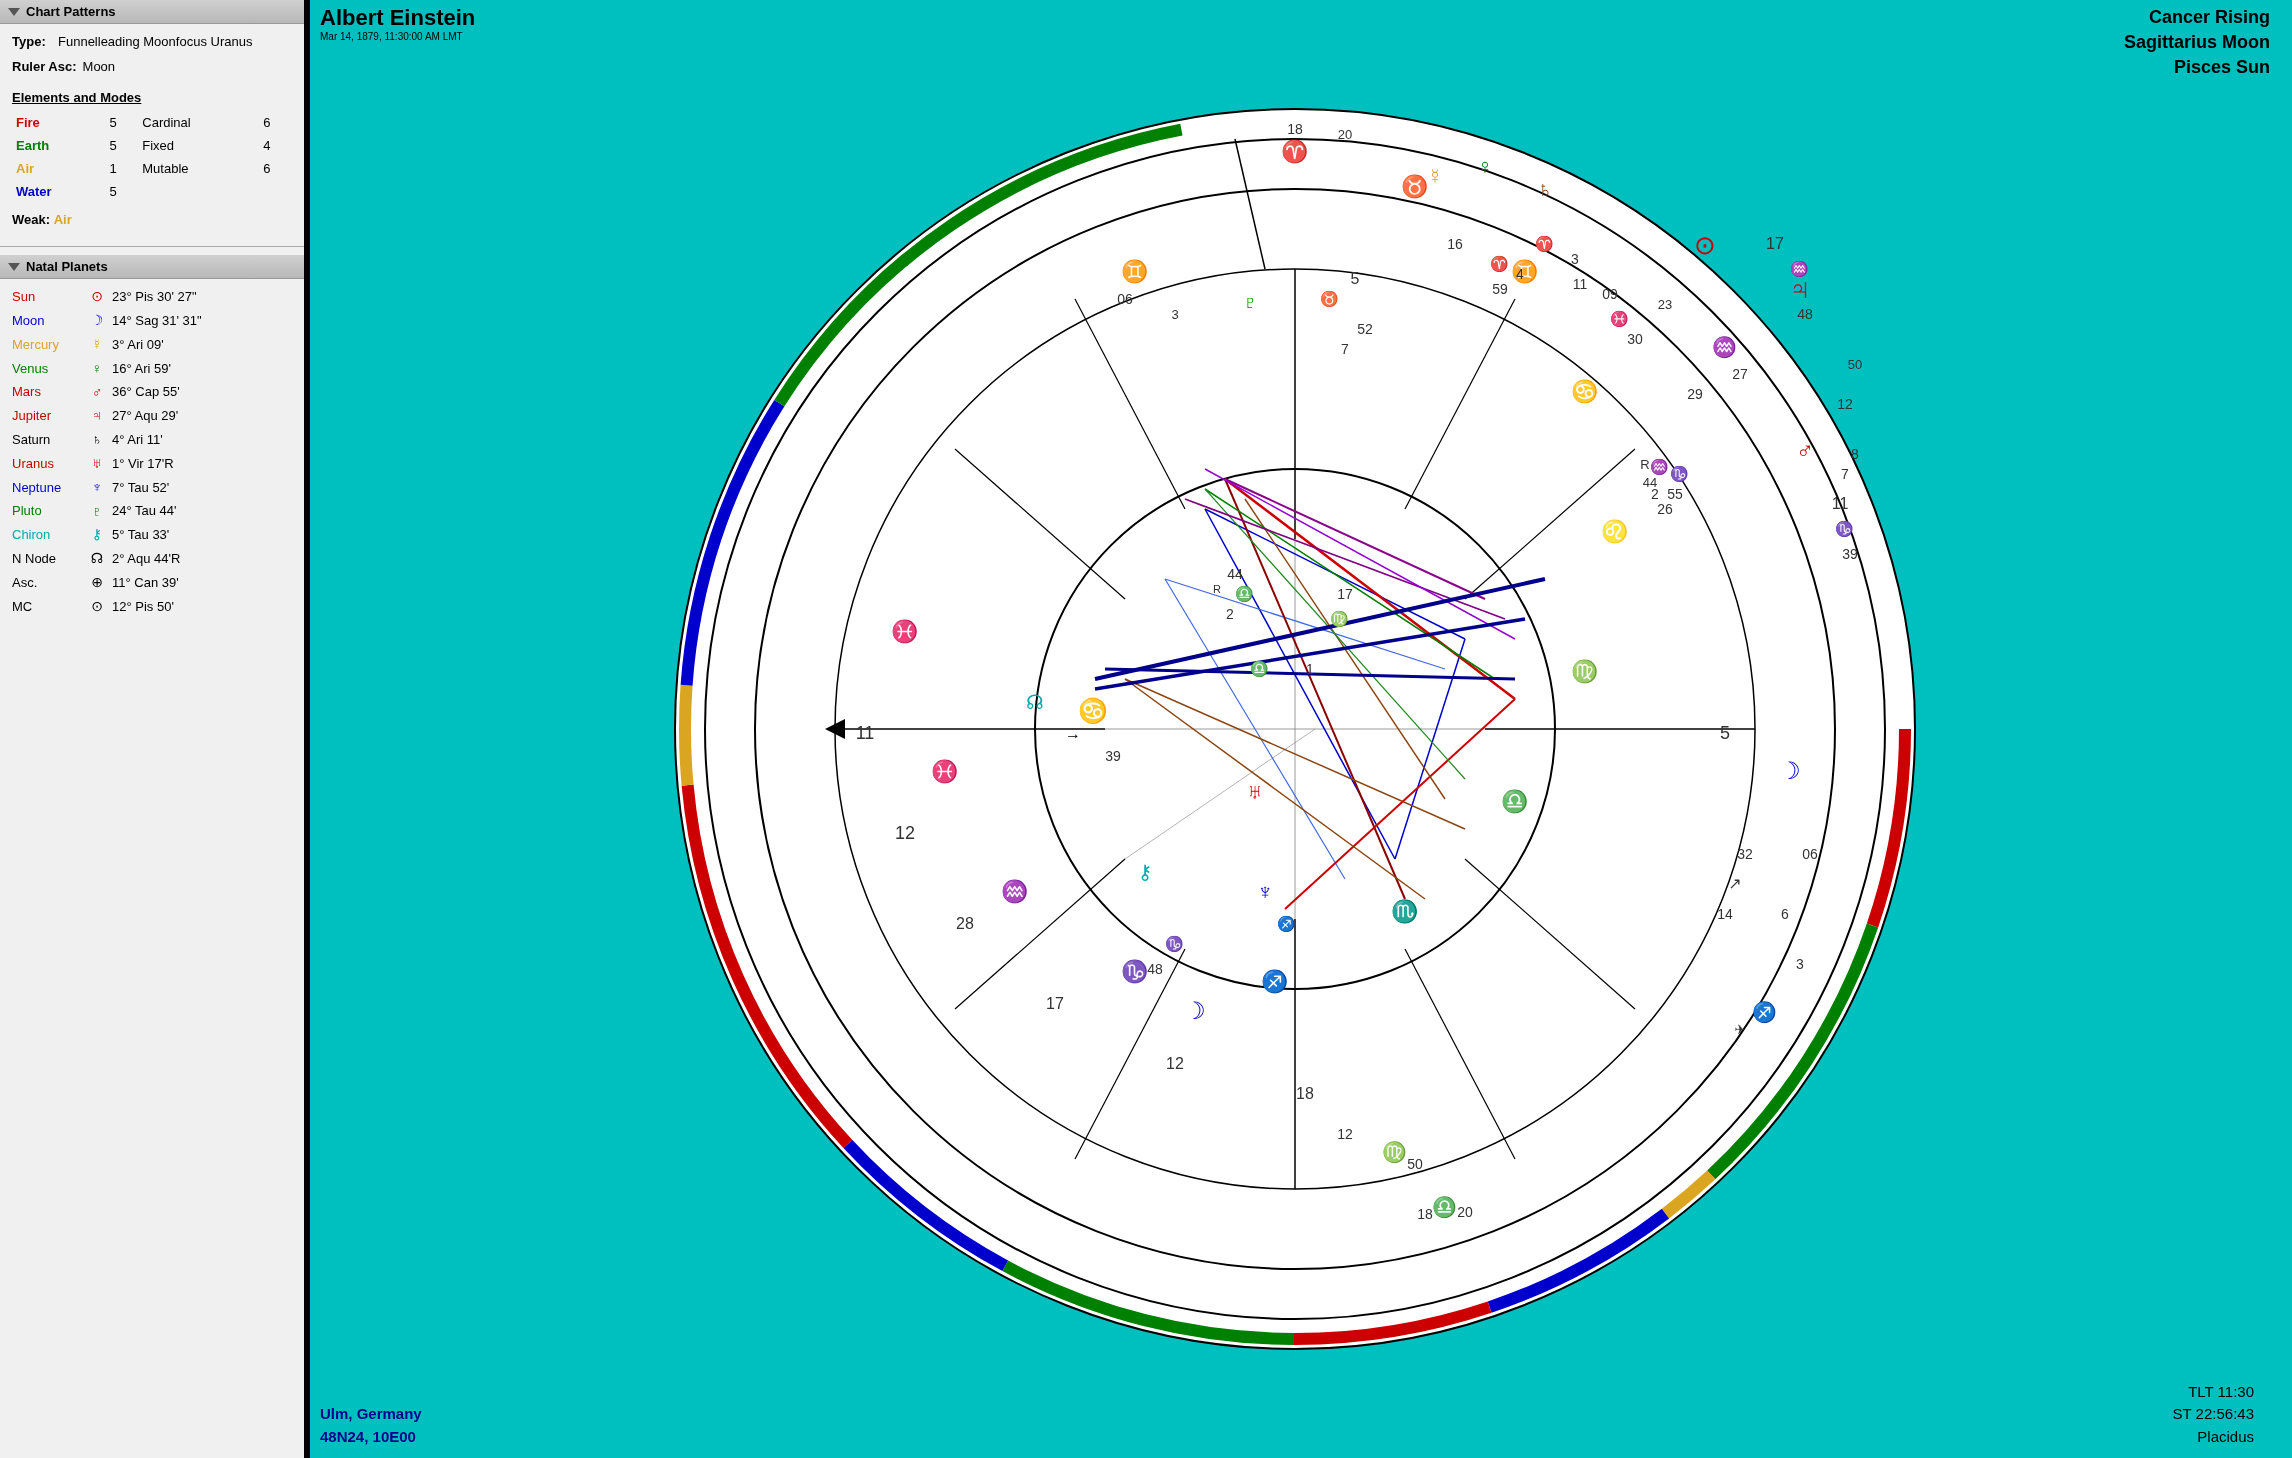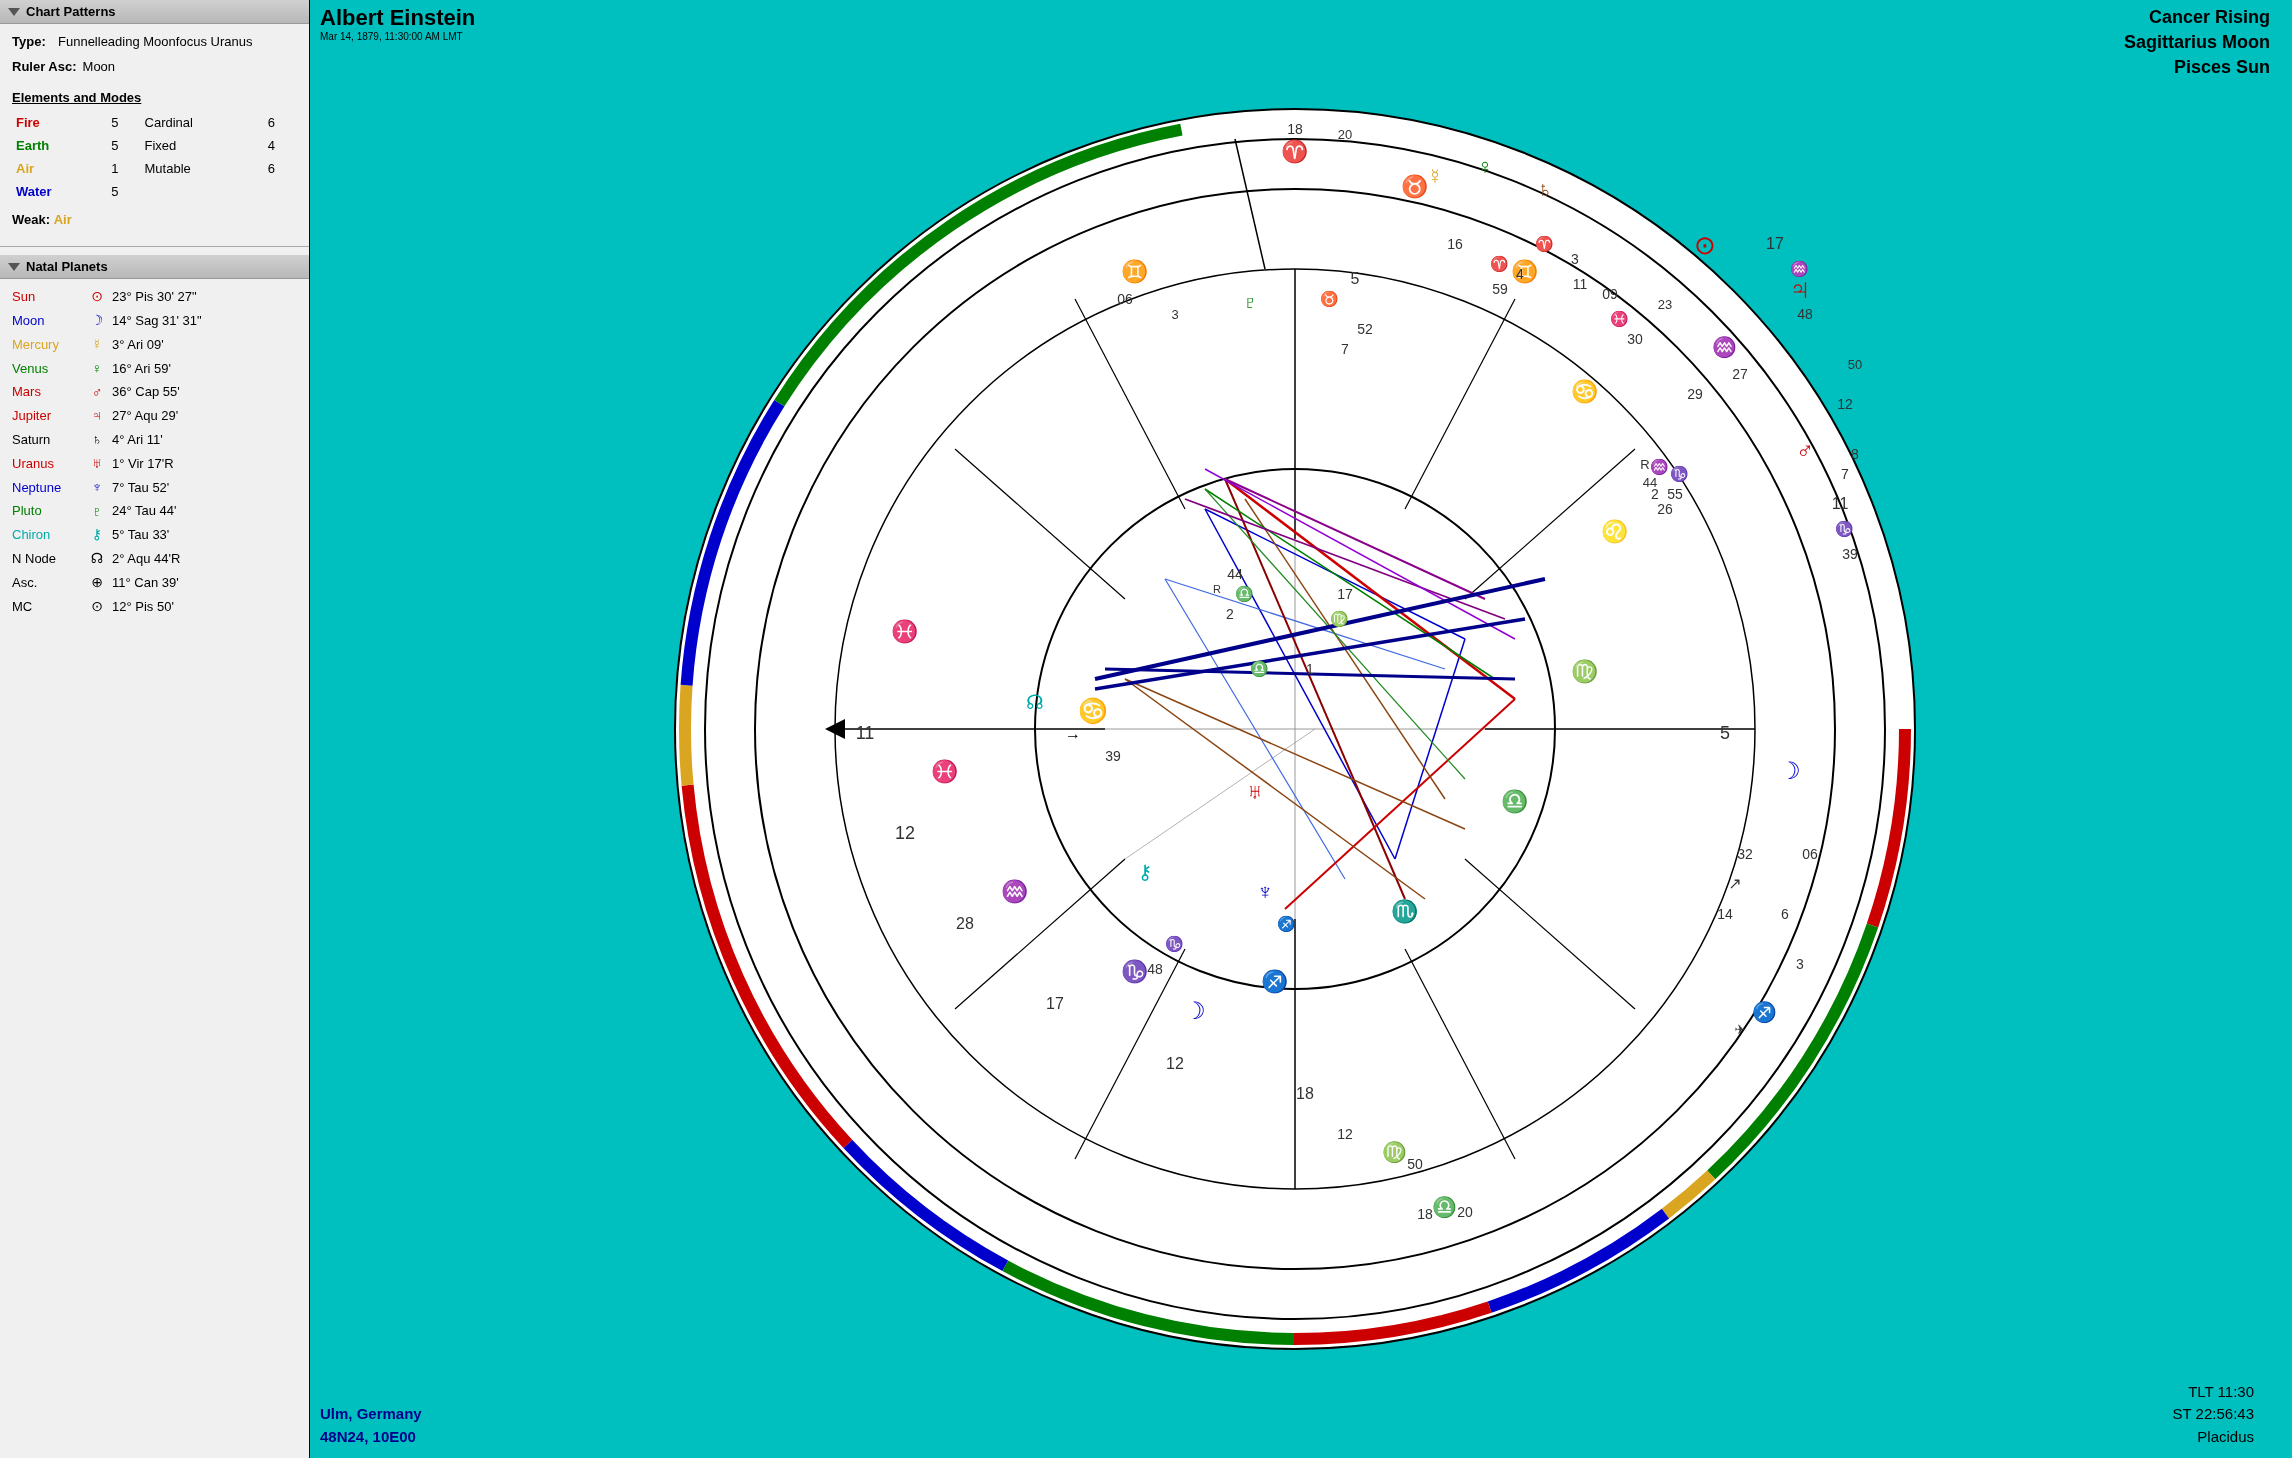--- a/index.html
+++ b/index.html
@@ -12,21 +12,21 @@
       position: relative;
     }
 
     
     #left-panel {
       position: absolute;
       left: 0; top: 0;
       width: 310px;
       height: 1458px;
       background: #f0f0f0;
-      border-right: 1px solid #000000;
+      border-right: 6px solid #000000;
     }
 
     .panel-section-header {
       background: linear-gradient(to bottom, #d0d0d0, #b8b8b8);
       padding: 4px 8px;
       font-size: 13px;
       font-weight: bold;
       display: flex;
       align-items: center;
       gap: 6px;

